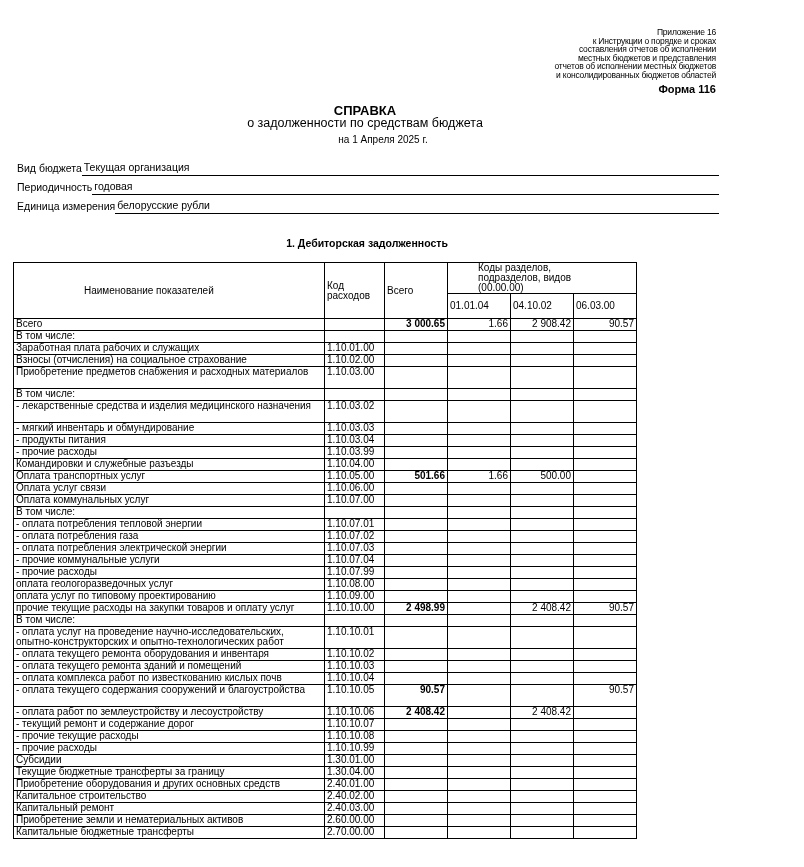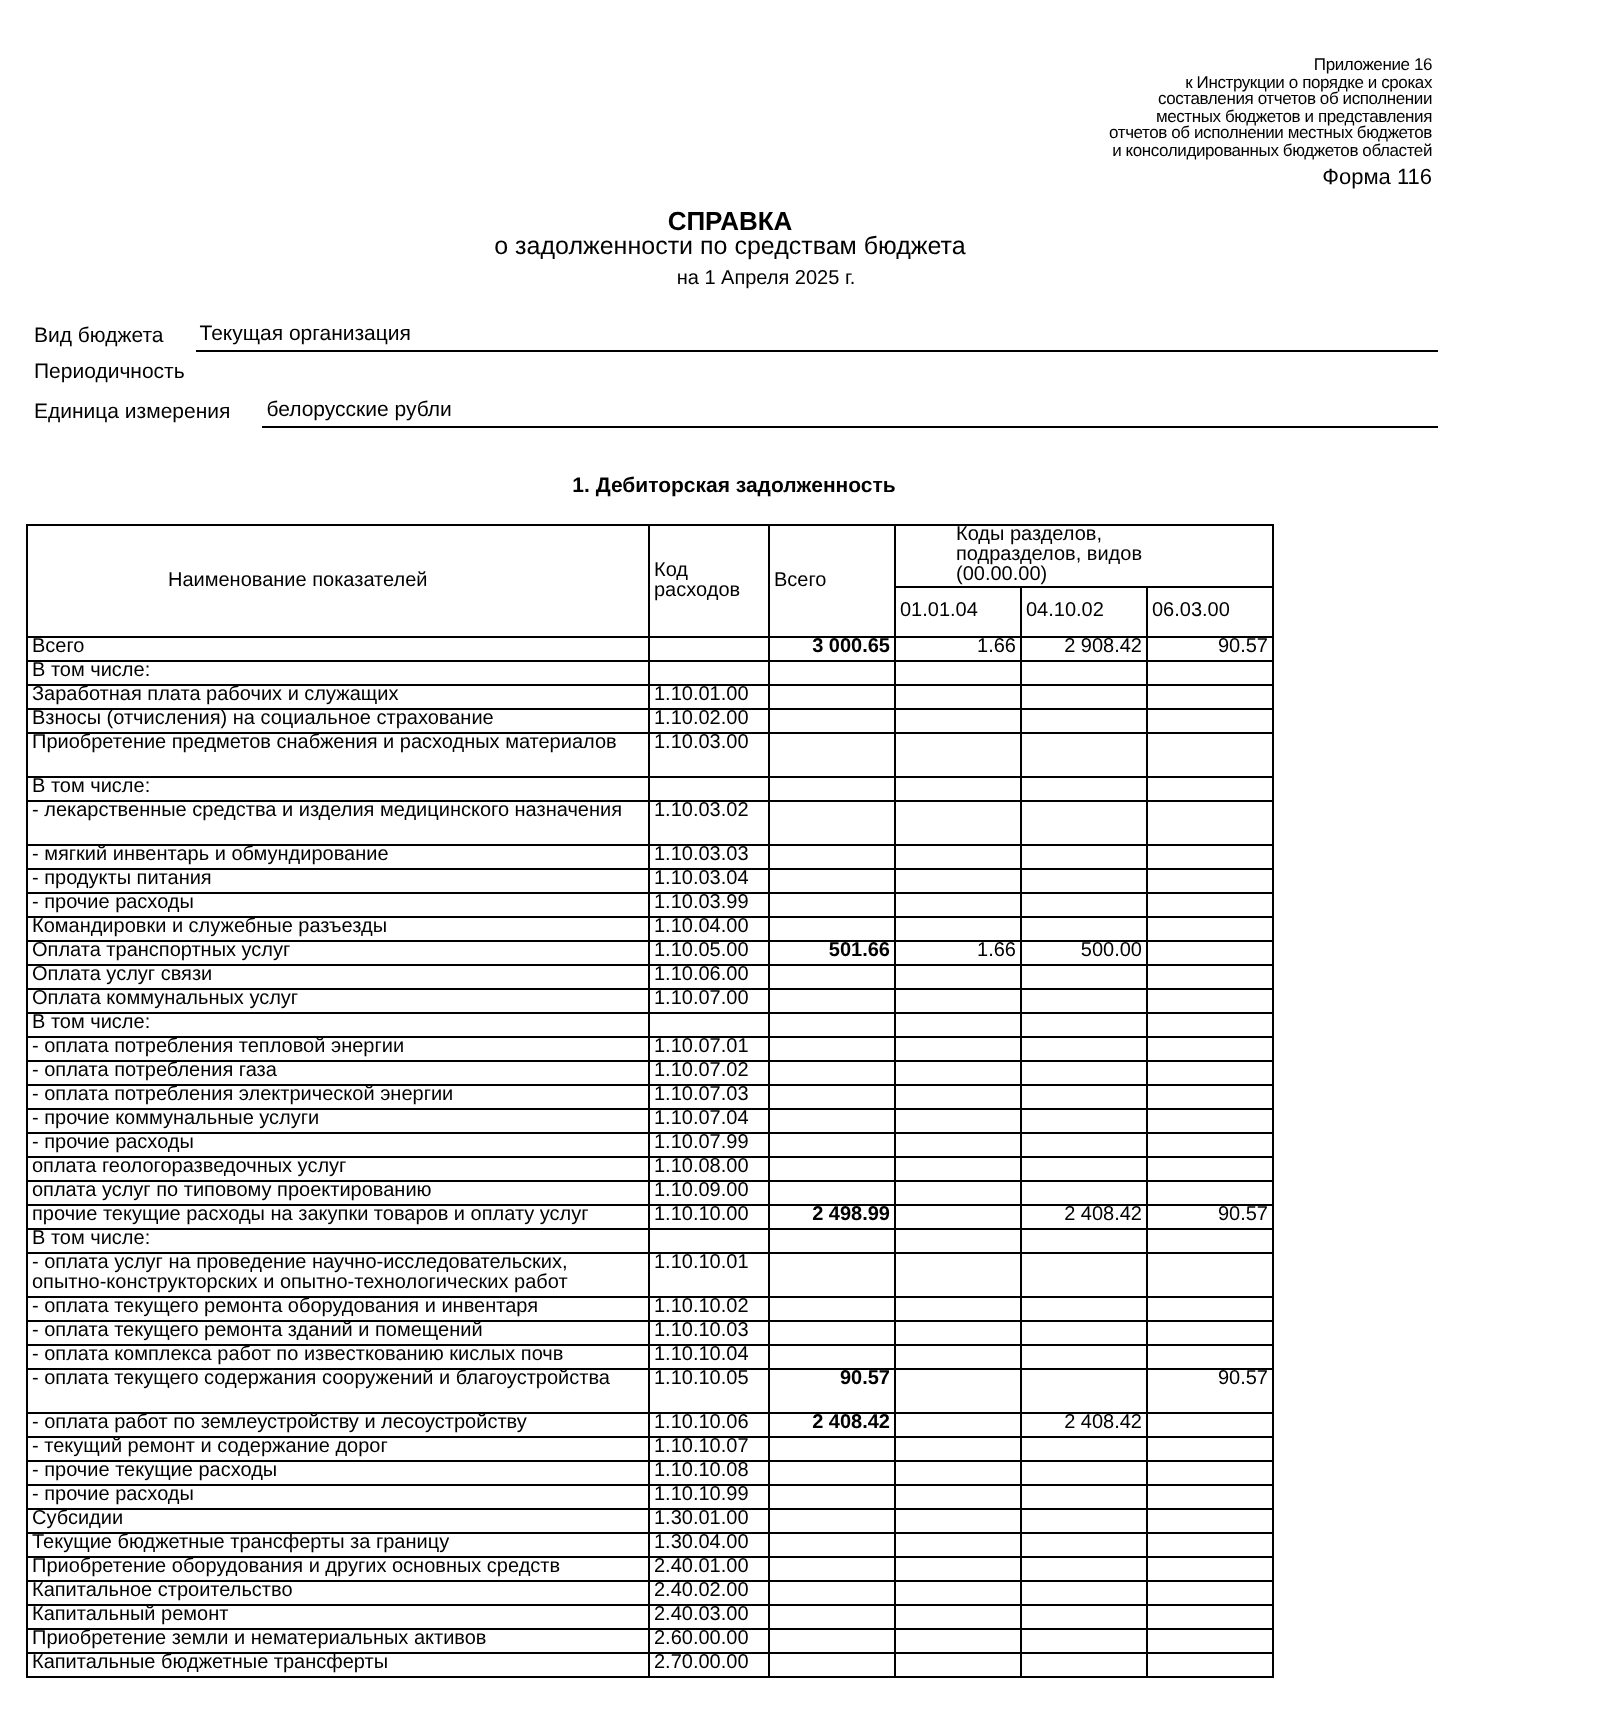--- a/index.html
+++ b/index.html
@@ -1,29 +1,29 @@
 <!DOCTYPE html>
 <html><head>
 <meta charset="utf-8">
 <style>
   html, body { margin: 0; padding: 0; background: #ffffff; }
   body { width: 804px; height: 867px; position: relative; overflow: hidden;
          font-family: "Liberation Sans", sans-serif; color: #000; }
   .annex { position: absolute; right: 88px; top: 28px; width: 240px; text-align: right;
            font-size: 8.5px; line-height: 8.6px; letter-spacing: -0.2px; }
-  .form-no { position: absolute; right: 88px; top: 83px; font-size: 11px; font-weight: normal; }
+  .form-no { position: absolute; right: 88px; top: 83px; font-size: 11px; font-weight: bold; }
   .title1 { position: absolute; left: 0; width: 730px; top: 105px; text-align: center;
             font-size: 13px; font-weight: bold; line-height: 12px; }
   .title2 { position: absolute; left: 0; width: 730px; top: 117px; text-align: center;
             font-size: 12.5px; font-weight: normal; line-height: 13px; }
   .title3 { position: absolute; left: 0; width: 730px; top: 134px; text-align: center;
             font-size: 10px; margin-left: 18px; }
   .field { position: absolute; left: 17px; font-size: 10.5px; display: flex; align-items: flex-end; width: 702px; }
   .field .lbl { white-space: nowrap; padding-bottom: 2px; }
-  .field .val { flex: 1; border-bottom: 1.5px solid #000; margin-left: 16px; padding-left: 2px; padding-bottom: 2px; white-space: nowrap; }
+  .field .val { flex: 1; border-bottom: 1.5px solid #000; margin-left: 0; padding-left: 2px; padding-bottom: 2px; white-space: nowrap; }
   .section { position: absolute; left: 0; width: 734px; top: 237px; text-align: center;
              font-size: 10.5px; font-weight: bold; }
   table.grid { position: absolute; left: 13px; top: 262px; border-collapse: collapse;
                font-size: 10px; table-layout: fixed; }
   table.grid td, table.grid th { border: 1px solid #000; padding: 0 2px; line-height: 10px;
                vertical-align: top; overflow: hidden; }
   table.grid th { font-weight: normal; text-align: left; vertical-align: middle; }
   td.num { text-align: right; vertical-align: top; }
   td.bold { font-weight: bold; }
   tr.r1 td { height: 11px; }
@@ -45,20 +45,21 @@
 <div class="title1">СПРАВКА</div>
 <div class="title2">о задолженности по средствам бюджета</div>
 <div class="title3">на 1 Апреля 2025 г.</div>
 
 <div class="field" style="top:161px">
   <span class="lbl">Вид бюджета</span>
   <span class="val">Текущая организация</span>
 </div>
 <div class="field" style="top:180px">
   <span class="lbl">Периодичность</span>
+  <span class="val">годовая</span>
 </div>
 <div class="field" style="top:199px">
   <span class="lbl">Единица измерения</span>
   <span class="val">белорусские рубли</span>
 </div>
 
 <div class="section">1. Дебиторская задолженность</div>
 
 <table class="grid">
   <colgroup>

